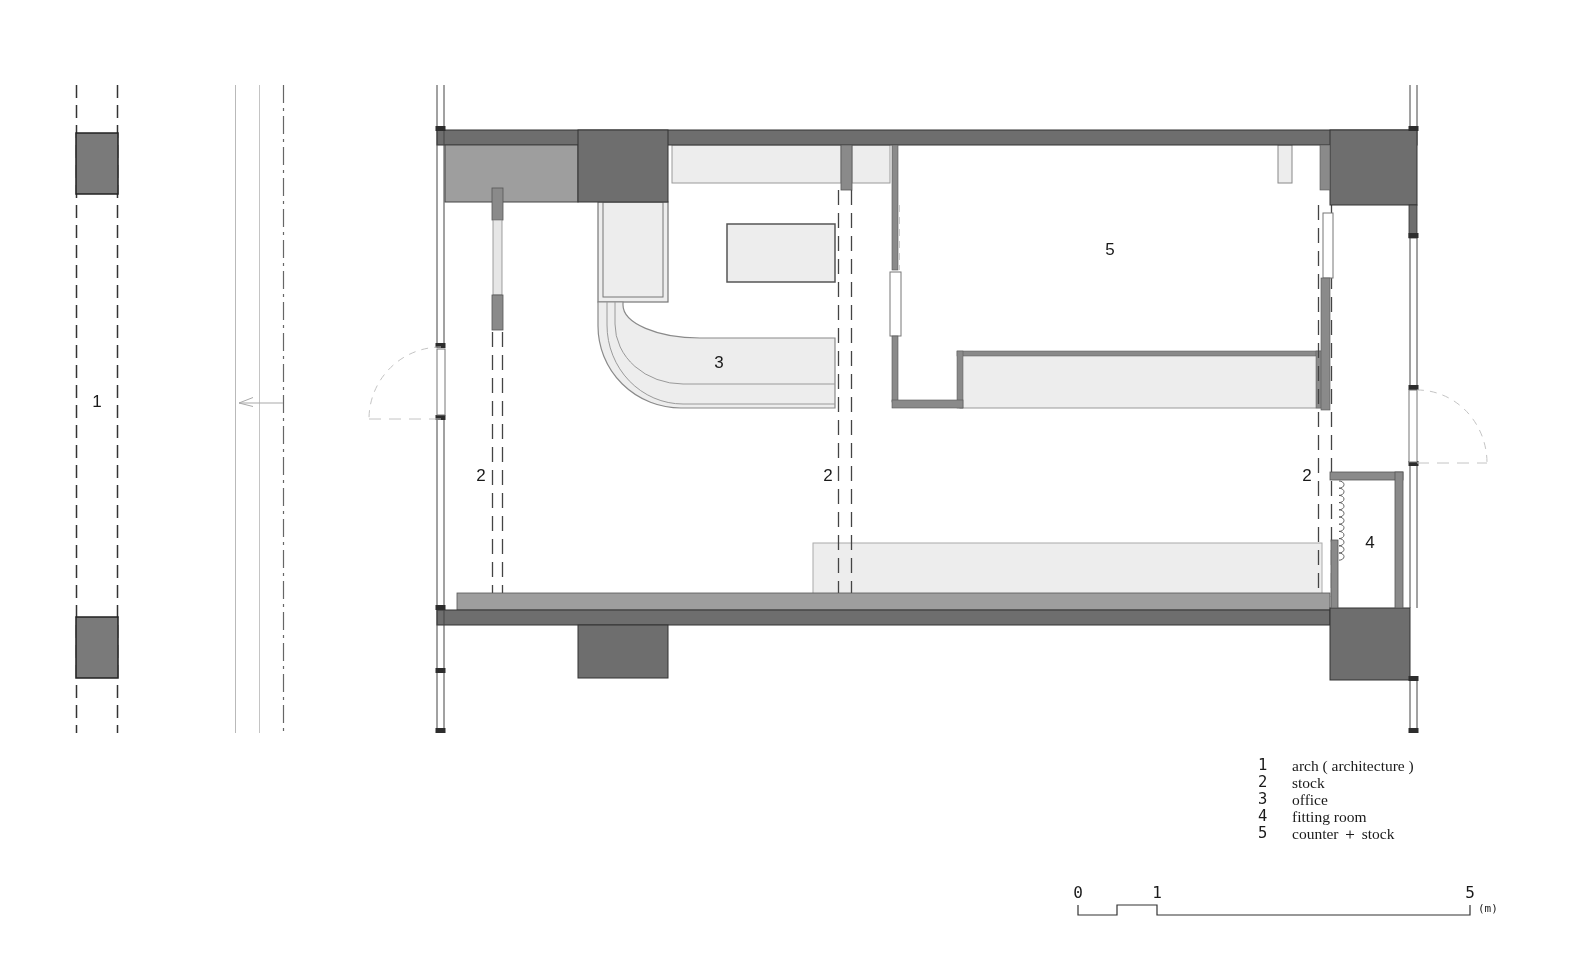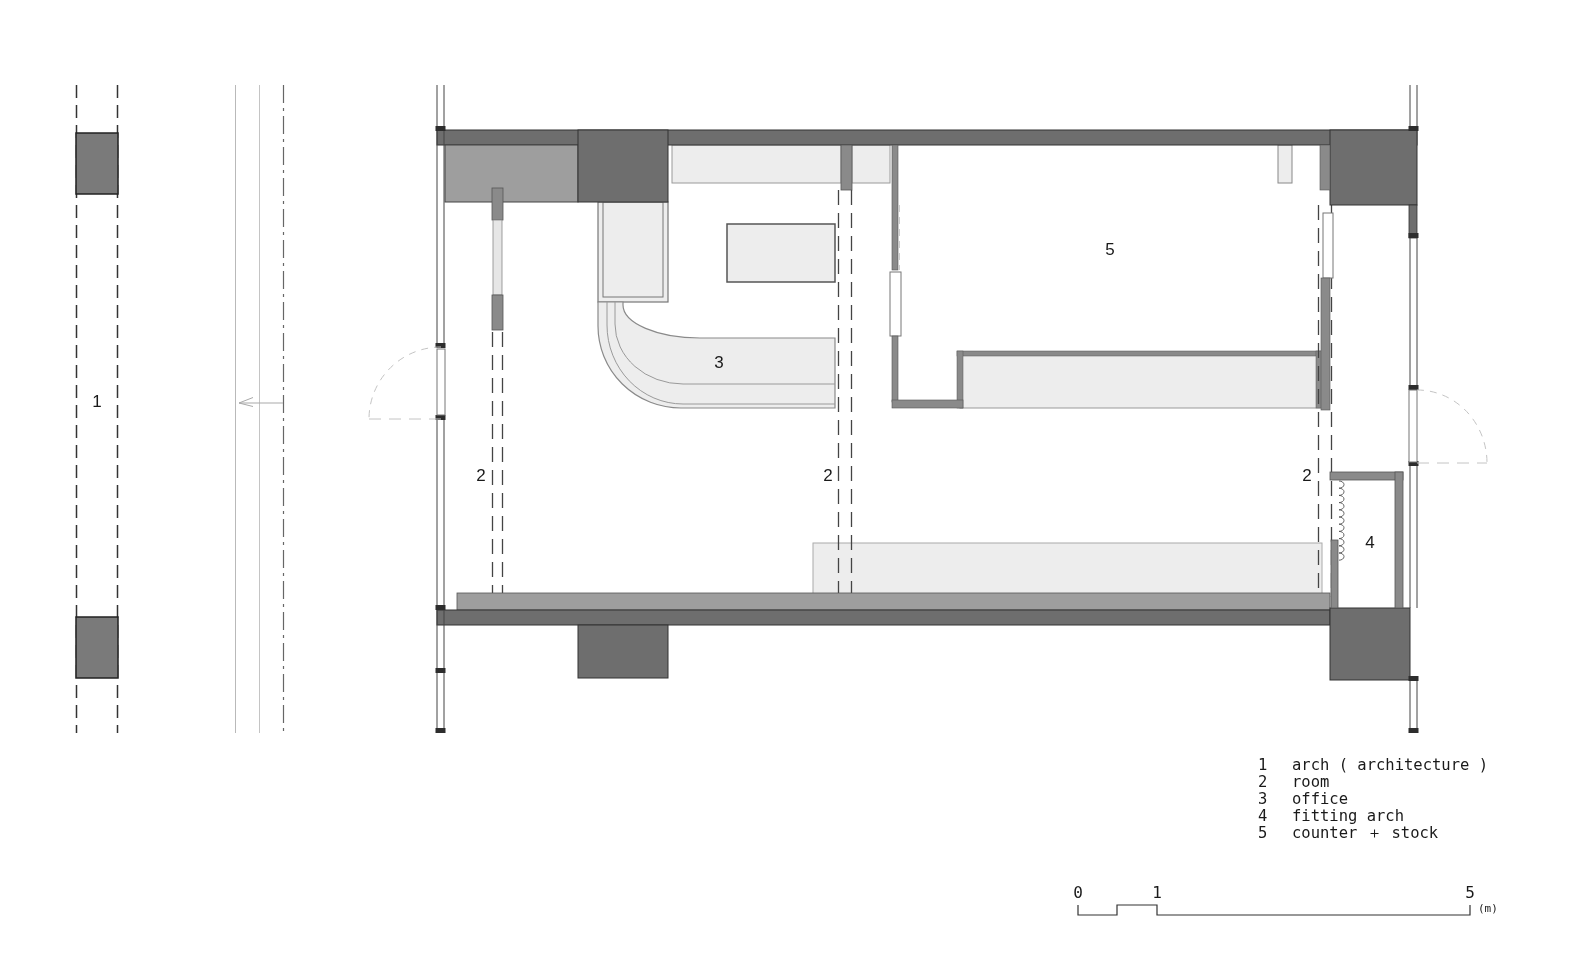--- a/index.html
+++ b/index.html
@@ -4,21 +4,21 @@
 <style>
   html,body{margin:0;padding:0;background:#fff;}
   #canvas{position:relative;width:1582px;height:973px;background:#ffffff;overflow:hidden;
           font-family:"DejaVu Sans Mono",monospace;}
   #plan-svg{position:absolute;left:0;top:0;}
   .room-label{position:absolute;transform:translate(-50%,-50%);font-size:17px;color:#1a1a1a;
               font-family:"Liberation Sans",sans-serif;letter-spacing:0;}
   #legend{position:absolute;left:1258px;top:757px;font-size:15.5px;color:#1a1a1a;line-height:17px;}
   .legend-row{display:flex;}
   .legend-num{display:inline-block;width:34px;}
-  .legend-label{display:inline-block;white-space:pre;}
+  .legend-label{display:inline-block;white-space:pre;font-family:Liberation Serif, serif;}
   #scalebar-labels{position:absolute;left:0;top:0;font-size:16px;color:#1a1a1a;}
   .scale-num{position:absolute;transform:translateX(-50%);}
   .scale-unit{position:absolute;font-size:11px;}
 </style>
 </head>
 <body>
 
 <div id="canvas">
 
   <svg id="plan-svg" width="1582" height="973" viewBox="0 0 1582 973">
@@ -179,29 +179,29 @@
   <div class="room-label" style="left:1370px;top:543px;">4</div>
   <div class="room-label" style="left:1110px;top:250px;">5</div>
 
   <div id="legend">
     <div class="legend-row">
       <span class="legend-num">1</span>
       <span class="legend-label">arch ( architecture )</span>
     </div>
     <div class="legend-row">
       <span class="legend-num">2</span>
-      <span class="legend-label">room</span>
+      <span class="legend-label">stock</span>
     </div>
     <div class="legend-row">
       <span class="legend-num">3</span>
       <span class="legend-label">office</span>
     </div>
     <div class="legend-row">
       <span class="legend-num">4</span>
-      <span class="legend-label">fitting arch</span>
+      <span class="legend-label">fitting room</span>
     </div>
     <div class="legend-row">
       <span class="legend-num">5</span>
       <span class="legend-label">counter ＋ stock</span>
     </div>
   </div>
 
   <div id="scalebar-labels">
     <span class="scale-num" style="left:1078px;top:883px;">0</span>
     <span class="scale-num" style="left:1157px;top:883px;">1</span>

